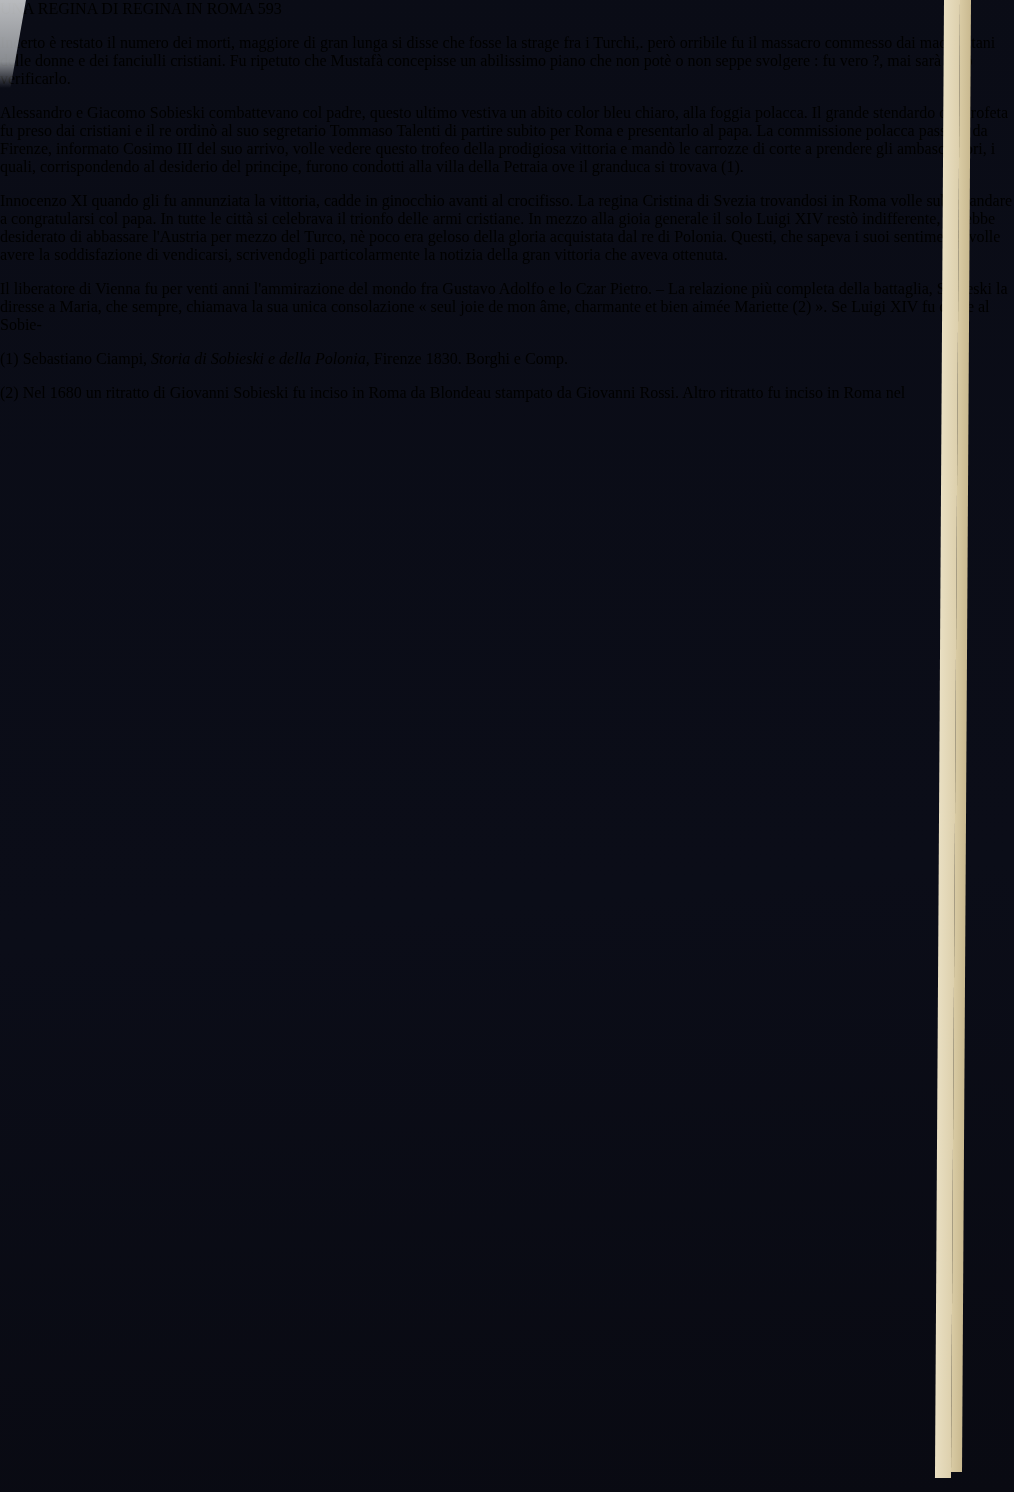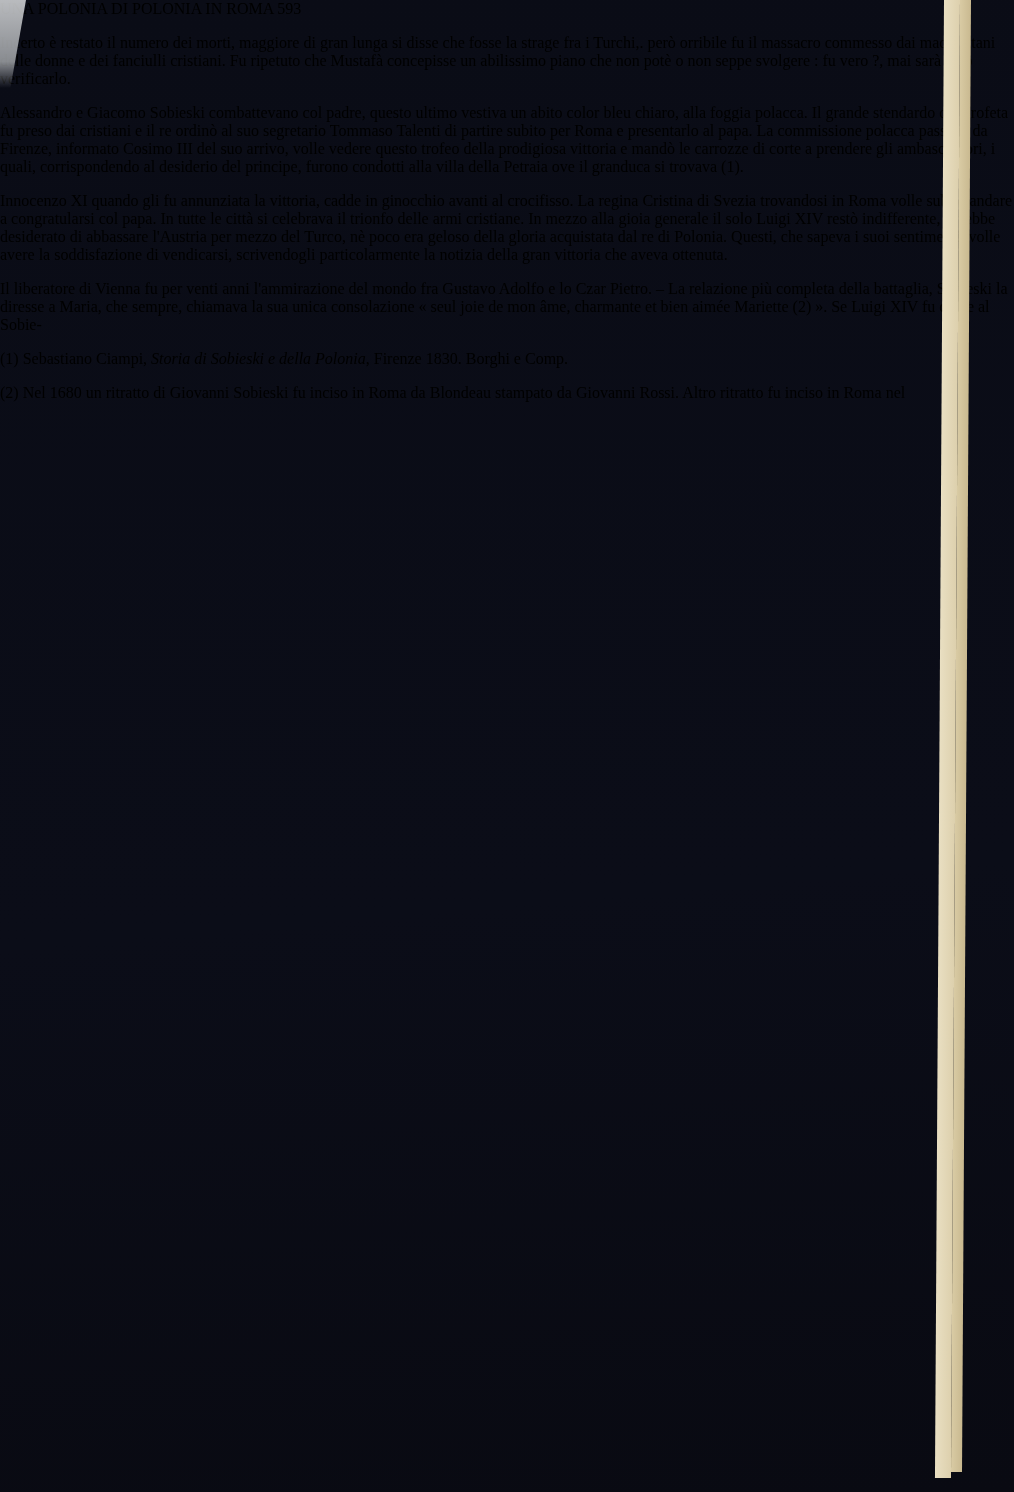--- a/index.html
+++ b/index.html
@@ -100,21 +100,21 @@
   <div class="bottom-strip-2"></div>
 
   <div class="page">
     <div class="stain stain-1"></div>
     <div class="stain stain-2"></div>
     <div class="stain stain-3"></div>
 
     <div class="text-block">
 
       <div class="running-head">
-        <span class="title">UNA POLONIA DI POLONIA IN ROMA</span>
+        <span class="title">UNA REGINA DI REGINA IN ROMA</span>
         <span class="folio">593</span>
       </div>
 
       <p class="body-par">Incerto è restato il numero dei morti, maggiore di gran lunga si disse che fosse la strage fra i Turchi,. però orribile fu il massacro commesso dai maomettani delle donne e dei fanciulli cristiani. Fu ripetuto che Mustafà concepisse un abilissimo piano che non potè o non seppe svolgere : fu vero ?, mai sarà dato verificarlo.</p>
       <p class="body-par">Alessandro e Giacomo Sobieski combattevano col padre, questo ultimo vestiva un abito color bleu chiaro, alla foggia polacca. Il grande stendardo del profeta fu preso dai cristiani e il re ordinò al suo segretario Tommaso Talenti di partire subito per Roma e presentarlo al papa. La commissione polacca passava da Firenze, informato Cosimo III del suo arrivo, volle vedere questo trofeo della prodigiosa vittoria e mandò le carrozze di corte a prendere gli ambascia tori, i quali, corrispondendo al desiderio del principe, furono condotti alla villa della Petraia ove il granduca si trovava (1).</p>
       <p class="body-par">Innocenzo XI quando gli fu annunziata la vittoria, cadde in ginocchio avanti al crocifisso. La regina Cristina di Svezia trovandosi in Roma volle subito andare a congratularsi col papa. In tutte le città si celebrava il trionfo delle armi cristiane. In mezzo alla gioia generale il solo Luigi XIV restò indifferente, avrebbe desiderato di abbassare l'Austria per mezzo del Turco, nè poco era geloso della gloria acquistata dal re di Polonia. Questi, che sapeva i suoi sentimenti, volle avere la soddisfazione di vendicarsi, scrivendogli particolarmente la notizia della gran vittoria che aveva ottenuta.</p>
       <p class="body-par">Il liberatore di Vienna fu per venti anni l'ammirazione del mondo fra Gustavo Adolfo e lo Czar Pietro. – La relazione più completa della battaglia, Sobieski la diresse a Maria, che sempre, chiamava la sua unica consolazione « seul joie de mon âme, charmante et bien aimée Mariette (2) ». Se Luigi XIV fu ostile al Sobie-</p>
 
       <div class="footnotes">
         <p class="footnote"><span>(1) Sebastiano Ciampi, </span><i>Storia di Sobieski e della Polonia</i><span>, Firenze 1830. Borghi e Comp.</span></p>

